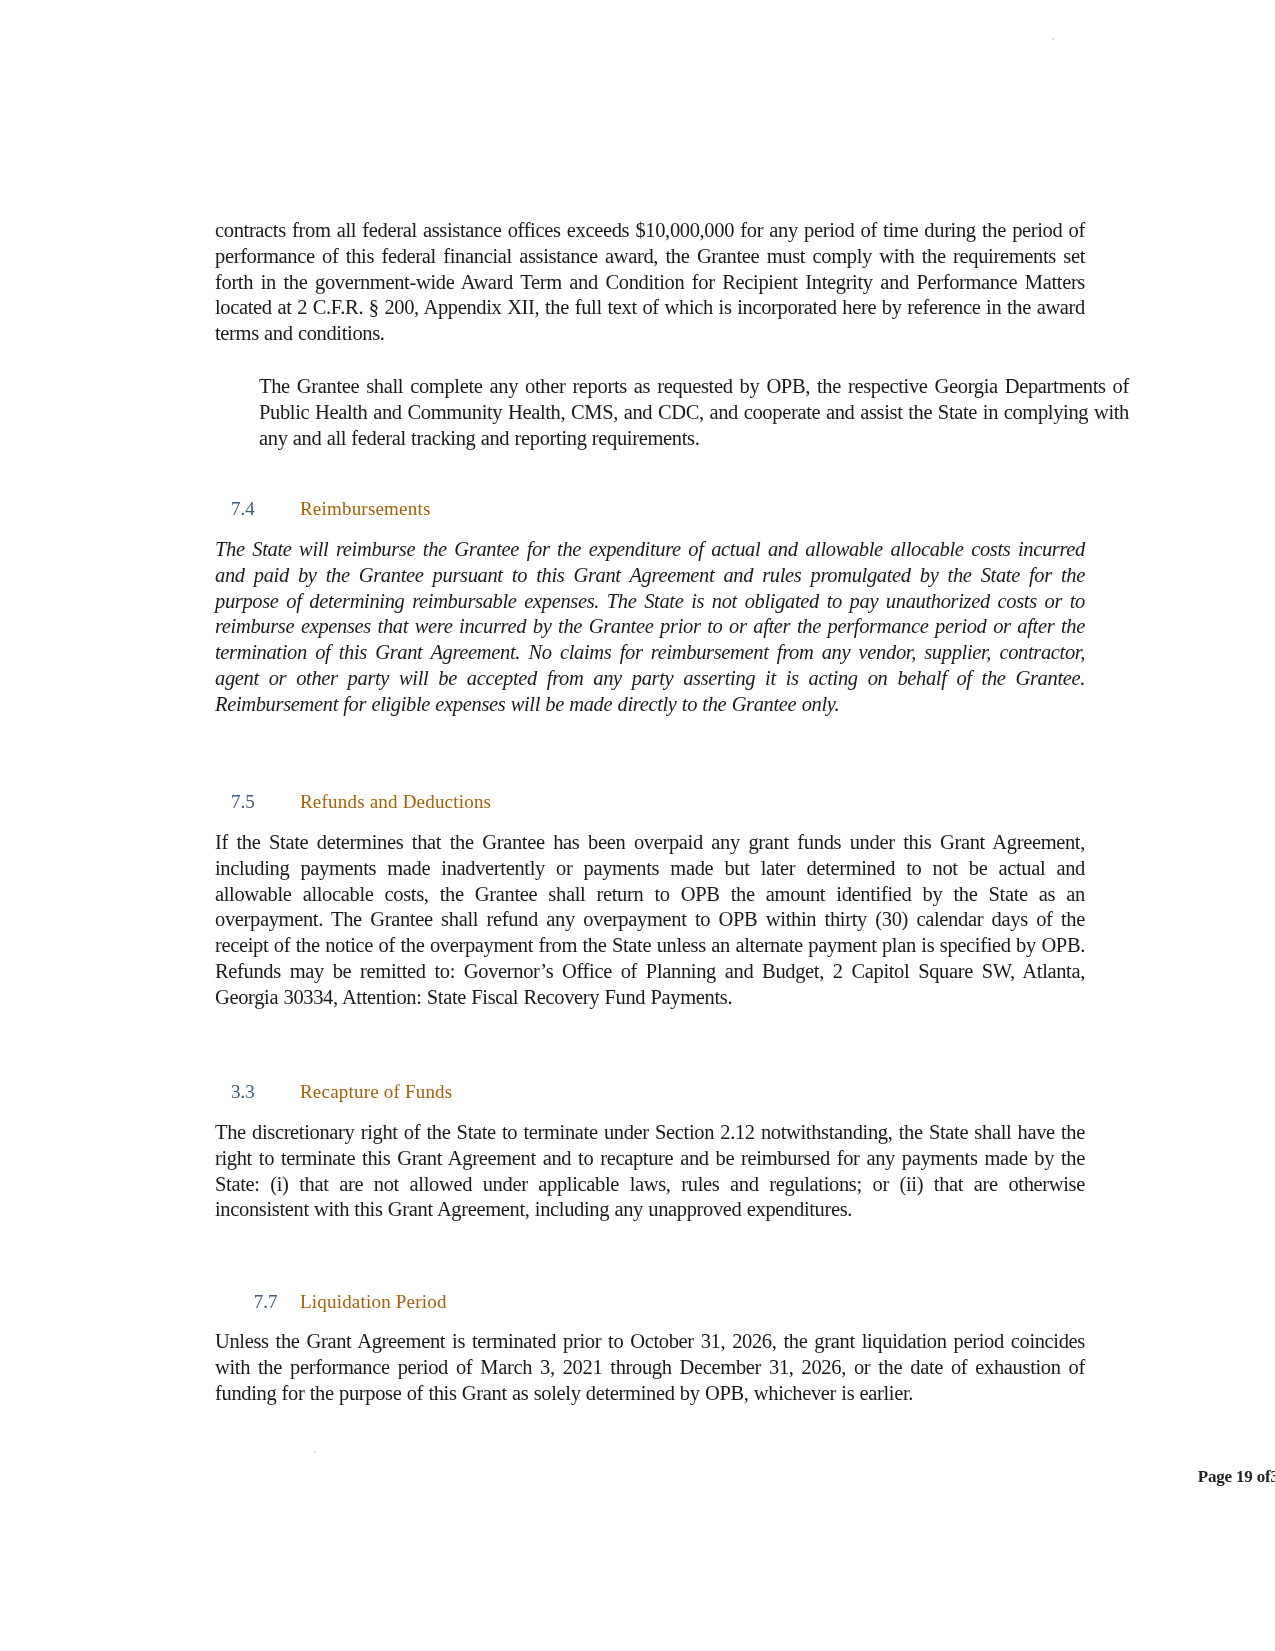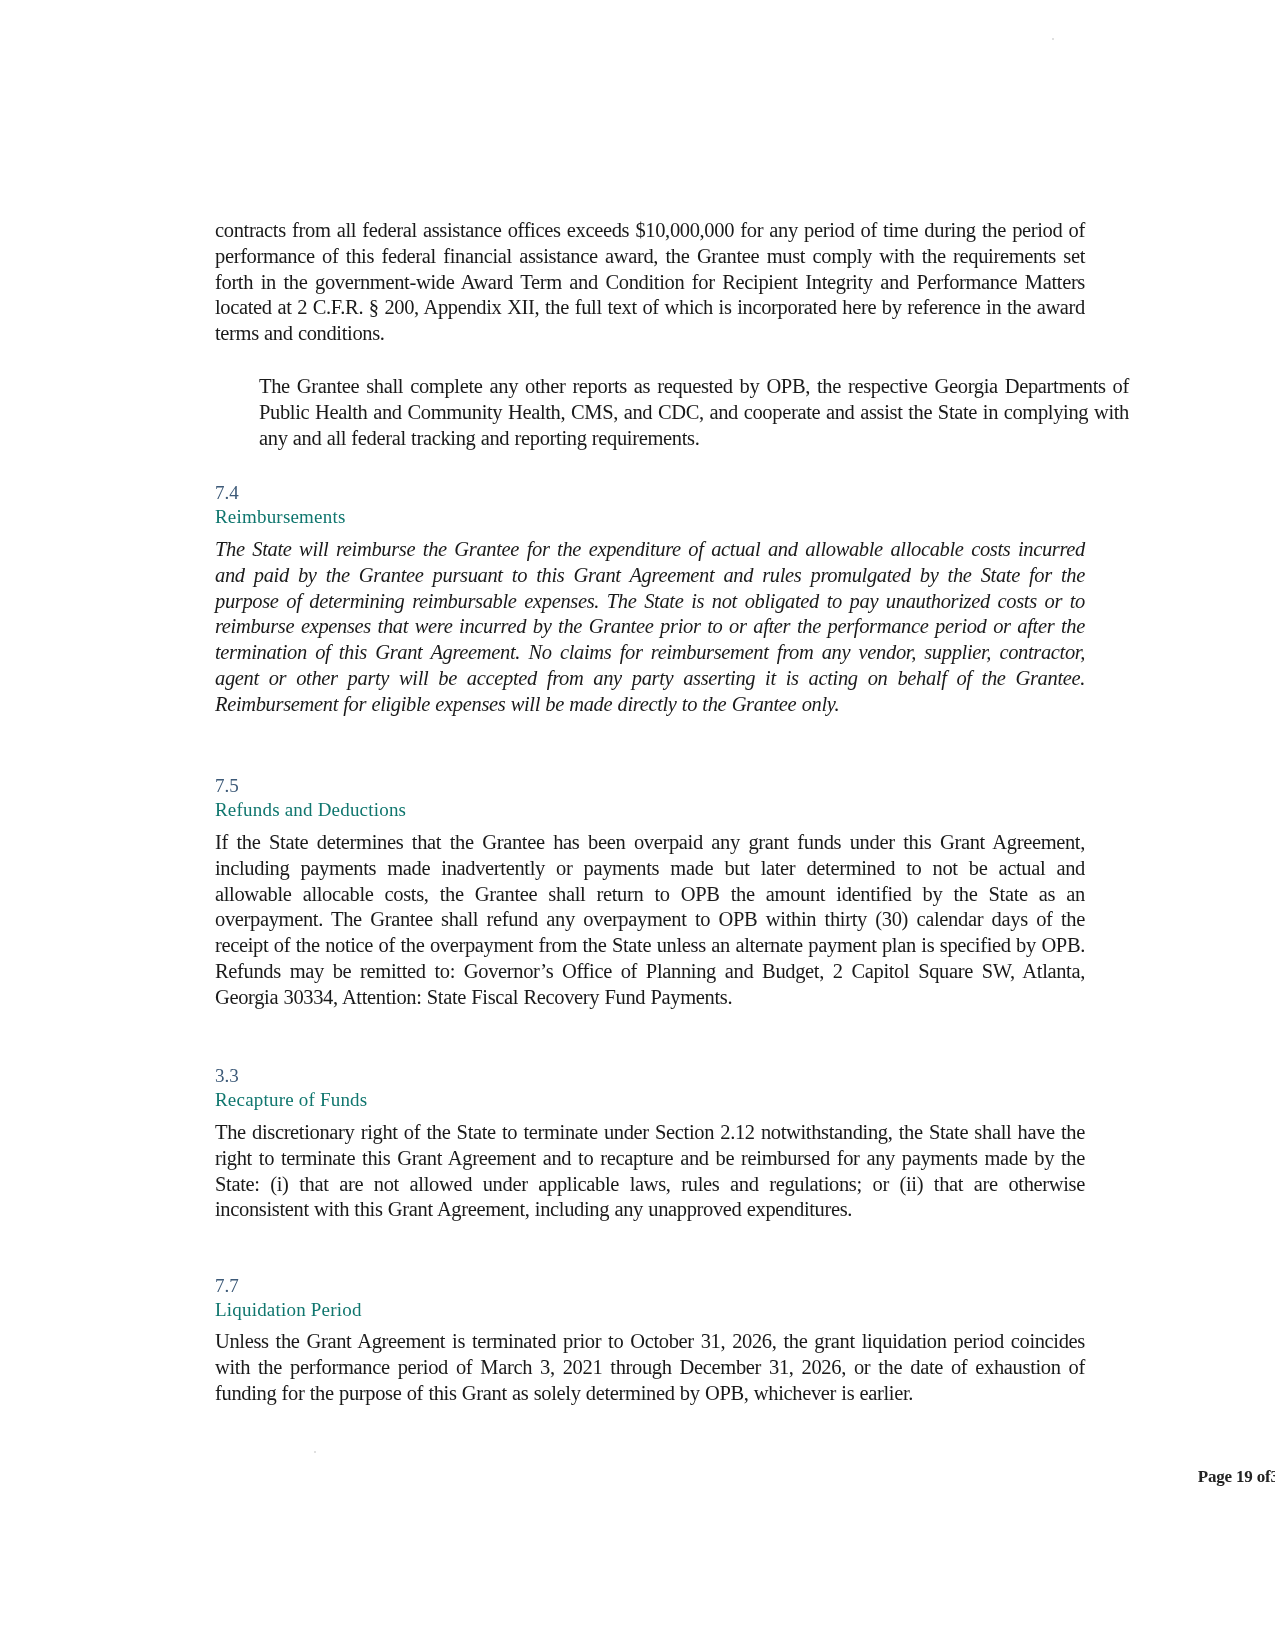--- a/index.html
+++ b/index.html
@@ -32,30 +32,29 @@
       margin: 0;
       letter-spacing: -0.35px;
       word-spacing: 0.5px;
     }
     .heading {
       font-size: 19px;
       line-height: 24px;
       color: #2f6390;
       display: flex;
       align-items: baseline;
-      margin: 0;
+      margin: 16px;
       font-weight: normal;
-      flex-direction: column;
     }
     .heading .num {
       width: 69px;
       color: #3d5a78;
     }
     .heading .title {
-      color: #0f766e;
+      color: #a16207;
       letter-spacing: 0.2px;
     }
     .page-number {
       position: absolute;
       top: 1467px;
       left: 0;
       width: 1275px;
       text-align: right;
       font-size: 17px;
       font-weight: bold;
@@ -106,21 +105,21 @@
   <div class="block" style="top:1064px;">
     <h2 class="heading">
       <span class="num">3.3</span>
       <span class="title">Recapture of Funds</span>
     </h2>
   </div>
   <div class="block" style="top:1120px;">
     <p class="para">The discretionary right of the State to terminate under Section 2.12 notwithstanding, the State shall have the right to terminate this Grant Agreement and to recapture and be reimbursed for any payments made by the State: (i) that are not allowed under applicable laws, rules and regulations; or (ii) that are otherwise inconsistent with this Grant Agreement, including any unapproved expenditures.</p>
   </div>
 
-  <div class="block" style="top:1274px;">
+  <div class="block" style="top:1274px;text-align:center;">
     <h2 class="heading">
       <span class="num">7.7</span>
       <span class="title">Liquidation Period</span>
     </h2>
   </div>
   <div class="block" style="top:1329px;">
     <p class="para">Unless the Grant Agreement is terminated prior to October 31, 2026, the grant liquidation period coincides with the performance period of March 3, 2021 through December 31, 2026, or the date of exhaustion of funding for the purpose of this Grant as solely determined by OPB, whichever is earlier.</p>
   </div>
 
   <div class="page-number">

